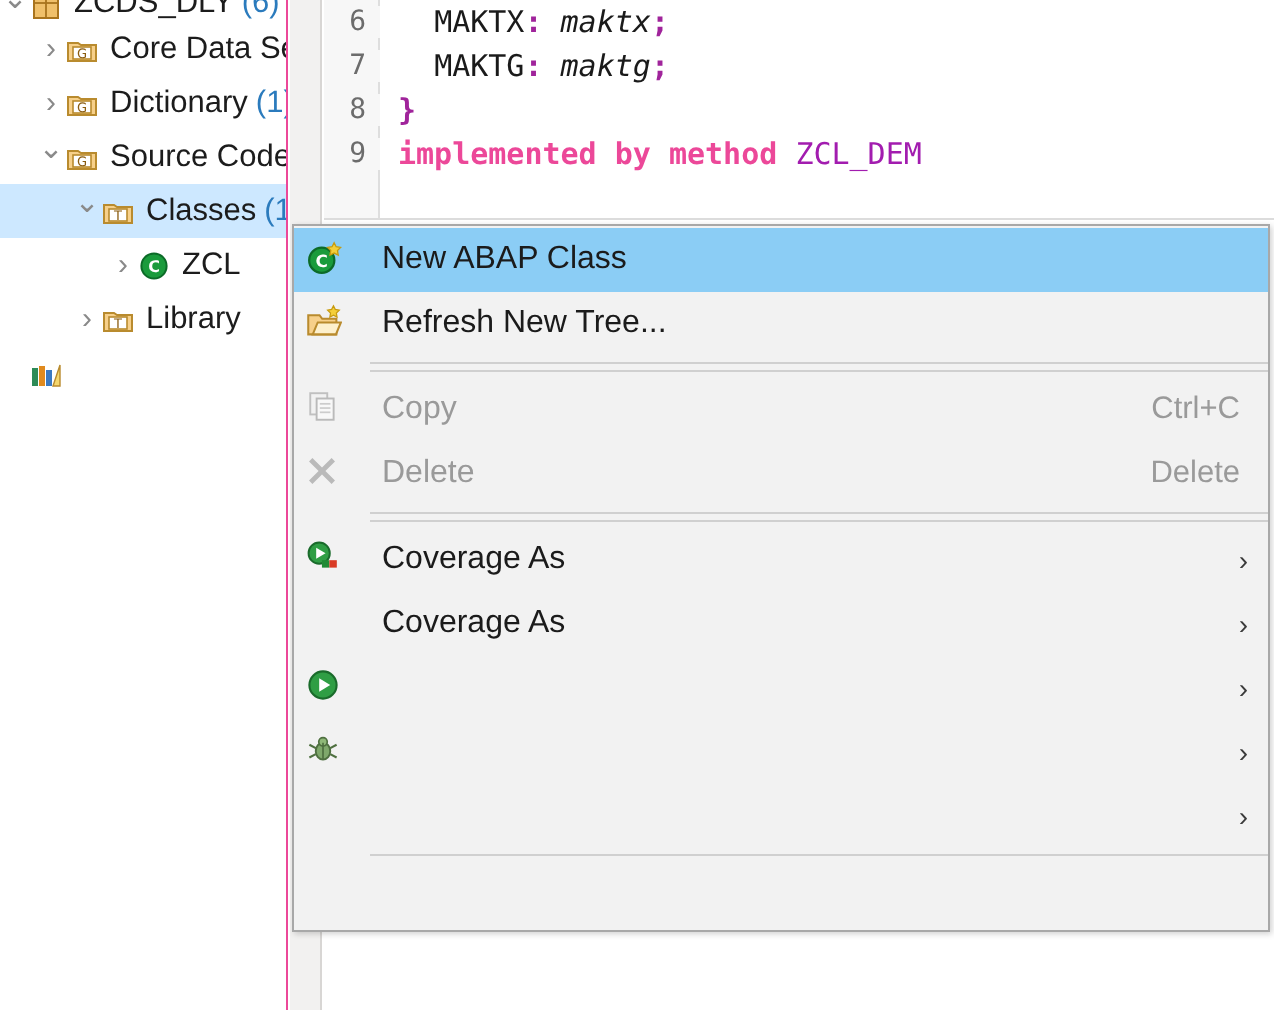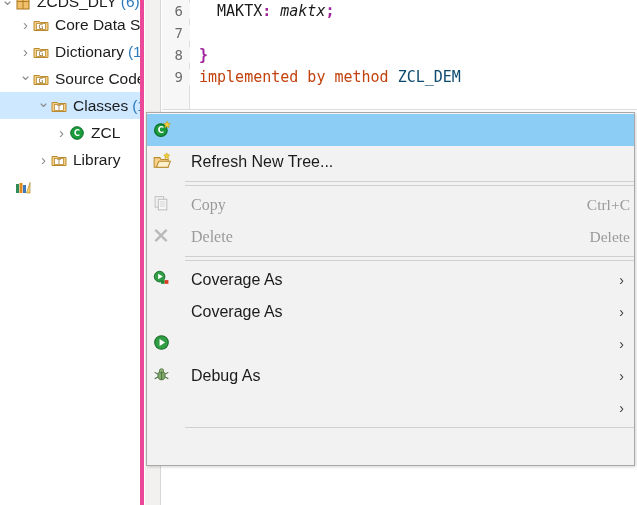--- a/index.html
+++ b/index.html
@@ -15,21 +15,21 @@
     width: 637px; height: 505px;
     background: #ffffff;
   }
 
   
   #tree-panel {
     position: absolute;
     left: 0; top: 0;
     width: 144px; height: 505px;
     background: #ffffff;
-    border-right: 4px solid #ec4899;
+    border-right: 1px solid #ec4899;
     overflow: hidden;
   }
   .tree-row {
     position: relative;
     height: 27px;
     display: flex;
     align-items: center;
     white-space: nowrap;
     font-size: 15.5px;
     color: #1a1a1a;
@@ -77,25 +77,25 @@
   }
   .ln {
     width: 28px; min-width: 28px;
     text-align: right;
     padding-right: 7px;
     color: #6c6c6c;
     font-size: 14px;
     background: #f7f7f7;
   }
   .code-text { padding-left: 9px; }
-  .tk-kw { color: #c2410c; font-weight: normal; }
+  .tk-kw { color: #ec4899; font-weight: bold; }
   .tk-field { color: #1a1a1a; }
   .tk-punc { color: #a0249b; font-weight: bold; }
   .tk-ital { color: #1a1a1a; font-style: italic; }
-  .tk-plain { color: #0c4a6e; }
+  .tk-plain { color: #a21caf; }
   #code-bottom-rule {
     position: absolute;
     left: 162px; top: 109px; width: 475px; height: 1px;
     background: #dcdcdc;
   }
 
   
   #context-menu {
     position: absolute;
     left: 146px; top: 112px;
@@ -108,32 +108,32 @@
   .menu-item {
     position: relative;
     height: 32px;
     display: flex;
     align-items: center;
     font-size: 16px;
     color: #1b1b1b;
     padding-left: 6px;
   }
   .menu-item.highlight { background: #8bcdf5; }
-  .menu-item.disabled { color: #9a9a9a; font-family: Liberation Serif, serif; }
+  .menu-item.disabled { color: #9a9a9a; }
   .mi-icon {
     width: 28px; min-width: 28px;
     height: 20px;
     position: relative;
     margin-right: 10px;
   }
   .mi-label { flex: 1; white-space: nowrap; }
   .mi-accel {
     color: #555555;
     font-size: 15.5px;
-    padding-right: 4px;
+    padding-right: 14px;
     white-space: nowrap;
   }
   .menu-item.disabled .mi-accel { color: #9a9a9a; }
   .mi-arrow {
     position: absolute;
     right: 10px;
     color: #3b3b3b;
     font-size: 14px;
     line-height: 1;
   }
@@ -232,34 +232,35 @@
               <path d="M11.5 14 L15 3.5 L15 14 Z" fill="#f5d76e" stroke="#b98b2e" stroke-width="0.7"></path>
             </svg></span>
         </div>
       </div>
   </div>
 
   <div id="panel-divider"></div>
   <div id="gutter"></div>
   <div id="code-area">
       <div class="code-line"><span class="ln">6</span><span class="code-text"><span class="tk-plain">  </span><span class="tk-field">MAKTX</span><span class="tk-punc">:</span><span class="tk-plain"> </span><span class="tk-ital">maktx</span><span class="tk-punc">;</span></span></div>
-      <div class="code-line"><span class="ln">7</span></div>
+      <div class="code-line"><span class="ln">7</span><span class="code-text"><span class="tk-plain">  </span><span class="tk-field">MAKTG</span><span class="tk-punc">:</span><span class="tk-plain"> </span><span class="tk-ital">maktg</span><span class="tk-punc">;</span></span></div>
       <div class="code-line"><span class="ln">8</span><span class="code-text"><span class="tk-punc">}</span></span></div>
       <div class="code-line"><span class="ln">9</span><span class="code-text"><span class="tk-kw">implemented by method </span><span class="tk-plain">ZCL_DEM</span></span></div>
     </div>
   <div id="code-bottom-rule"></div>
 
   <div id="context-menu">
     <div id="menu-items">
         <div class="menu-item highlight">
           <span class="mi-icon"><svg width="18" height="18" viewBox="0 0 16 16" xmlns="http://www.w3.org/2000/svg">
               <circle cx="7" cy="9" r="5.6" fill="#1a9b3c" stroke="#0c6b28" stroke-width="1"></circle>
               <text x="7" y="11.8" font-size="7.5" font-family="DejaVu Sans, sans-serif" text-anchor="middle" fill="#ffffff" font-weight="bold">C</text>
               <path d="M12.5 1.2 L13.4 3 L15.4 3.3 L14 4.7 L14.3 6.7 L12.5 5.8 L10.7 6.7 L11 4.7 L9.6 3.3 L11.6 3 Z" fill="#f4cf3a" stroke="#c79b10" stroke-width="0.6"></path>
             </svg></span>
+          <span class="mi-label">New ABAP Class</span>
         </div>
         <div class="menu-item">
           <span class="mi-icon"><svg width="18" height="18" viewBox="0 0 16 16" xmlns="http://www.w3.org/2000/svg">
               <path d="M1 5 L6 5 L7.2 6.6 L13.5 6.6 L13.5 13.5 L1 13.5 Z" fill="#f7d08a" stroke="#b98b2e" stroke-width="0.9"></path>
               <path d="M3 13.5 L5.2 8.2 L15.5 8.2 L13.3 13.5 Z" fill="#fdf0cd" stroke="#b98b2e" stroke-width="0.9"></path>
               <path d="M12.2 0.8 L13 2.4 L14.8 2.7 L13.5 4 L13.8 5.8 L12.2 5 L10.6 5.8 L10.9 4 L9.6 2.7 L11.4 2.4 Z" fill="#f4cf3a" stroke="#c79b10" stroke-width="0.55"></path>
             </svg></span>
           <span class="mi-label">Refresh New Tree...</span>
         </div>
         <div class="menu-sep"></div>
@@ -309,21 +310,20 @@
         <div class="menu-item">
           <span class="mi-icon"><svg width="17" height="17" viewBox="0 0 16 16" xmlns="http://www.w3.org/2000/svg">
               <ellipse cx="8" cy="9" rx="3.4" ry="4" fill="#7fa86b" stroke="#4f7040" stroke-width="0.9"></ellipse>
               <circle cx="8" cy="4.6" r="2" fill="#8fb878" stroke="#4f7040" stroke-width="0.8"></circle>
               <line x1="1.6" y1="6" x2="4.6" y2="7.6" stroke="#4f7040" stroke-width="1"></line>
               <line x1="14.4" y1="6" x2="11.4" y2="7.6" stroke="#4f7040" stroke-width="1"></line>
               <line x1="1.6" y1="12" x2="4.6" y2="10.4" stroke="#4f7040" stroke-width="1"></line>
               <line x1="14.4" y1="12" x2="11.4" y2="10.4" stroke="#4f7040" stroke-width="1"></line>
               <line x1="8" y1="5" x2="8" y2="13" stroke="#4f7040" stroke-width="0.8"></line>
             </svg></span>
-          <span class="mi-label">Debug As</span>
           <span class="mi-arrow">›</span>
         </div>
         <div class="menu-item">
           <span class="mi-icon"></span>
           <span class="mi-arrow">›</span>
         </div>
         <div class="menu-sep"></div>
         <div class="menu-item"></div>
       </div>
 

